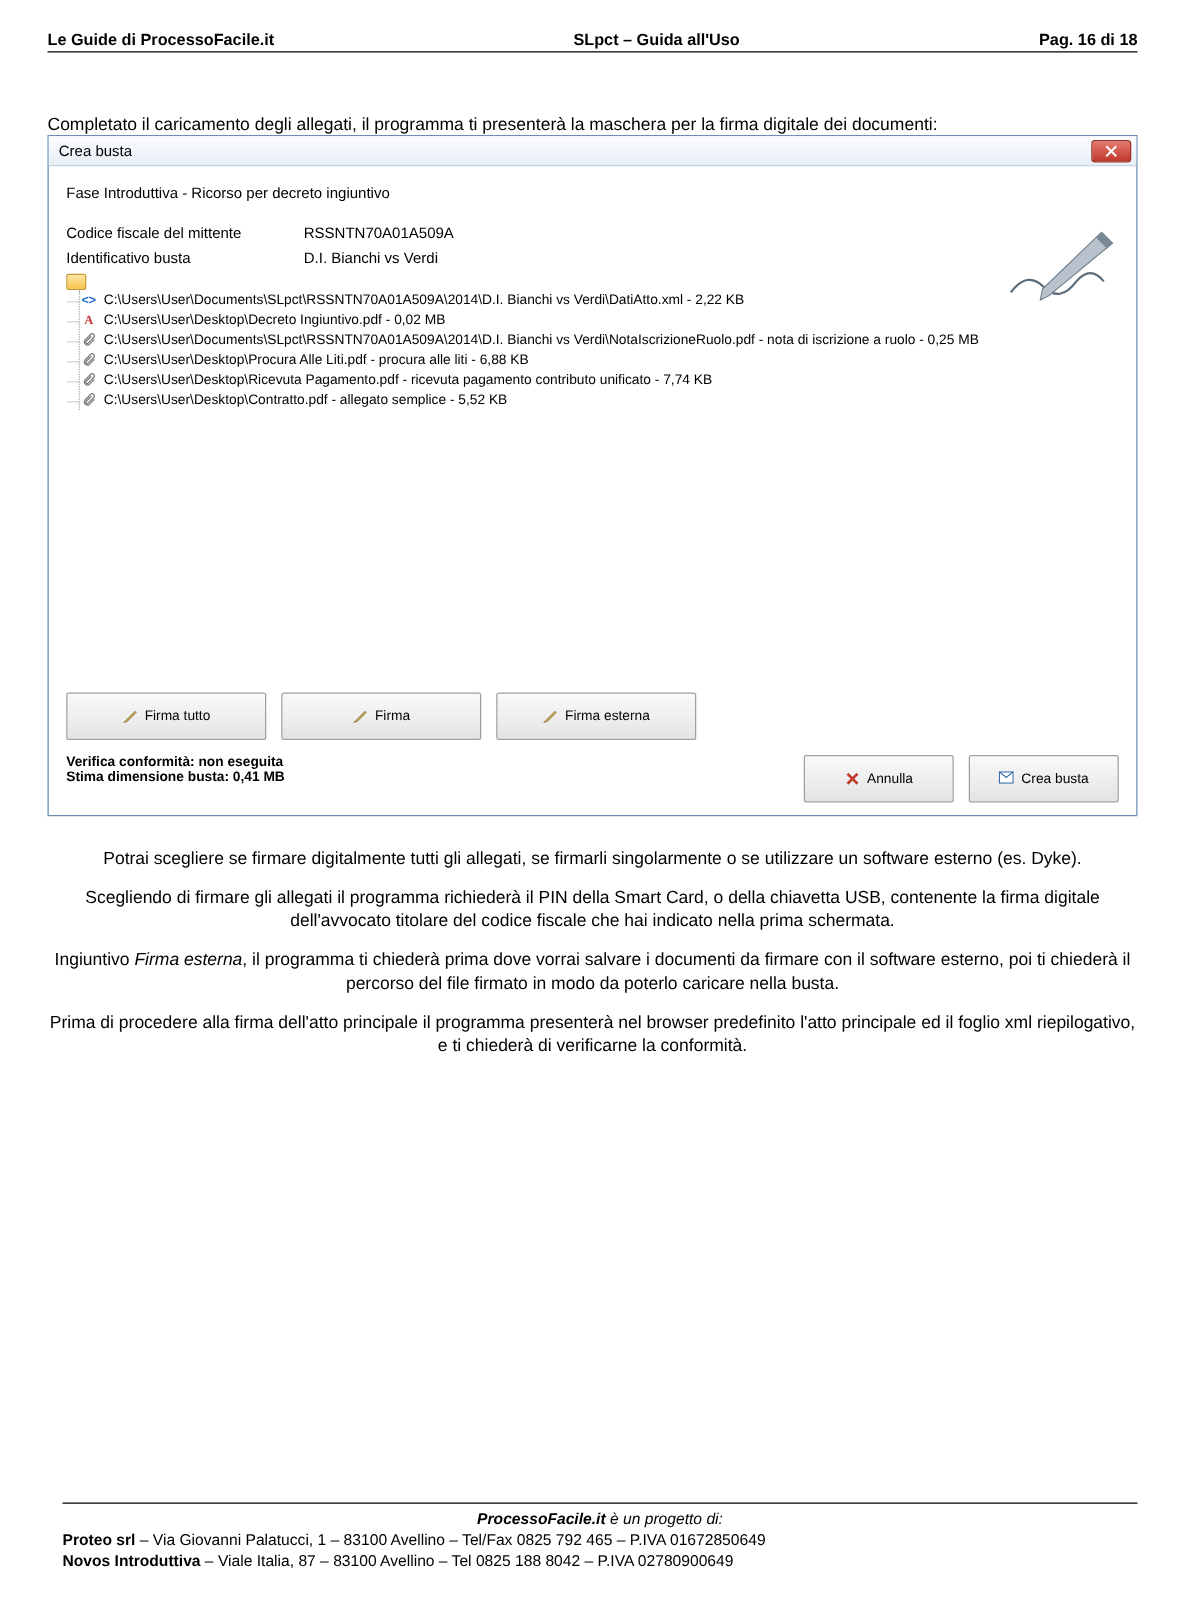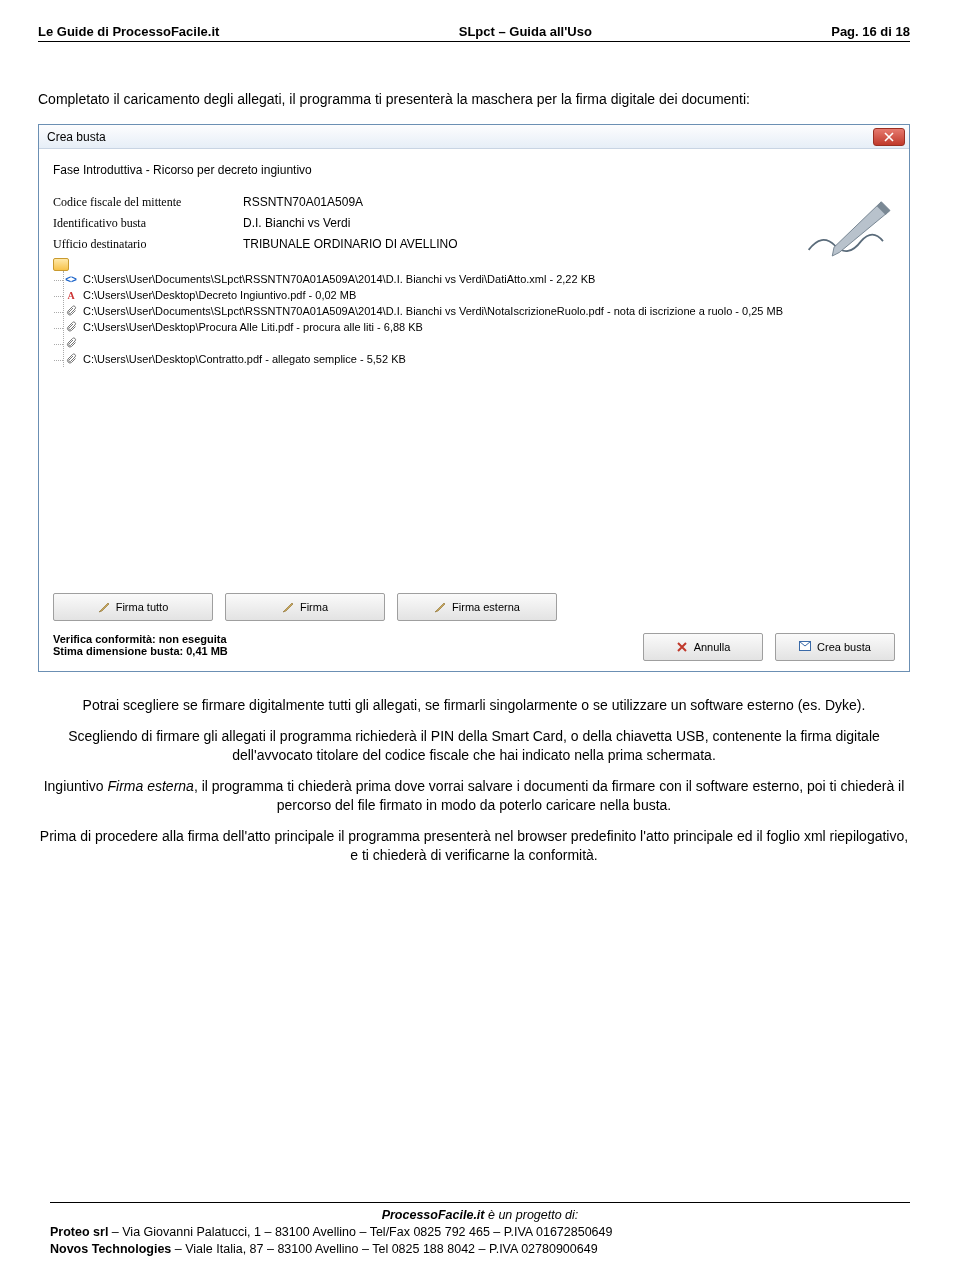--- a/index.html
+++ b/index.html
@@ -22,21 +22,21 @@
     justify-content: space-between;
     font-weight: bold;
     font-size: 13px;
     border-bottom: 1px solid #000;
     padding-bottom: 2px;
     margin-bottom: 48px;
   }
   .intro {
     font-size: 14px;
     line-height: 1.3;
-    margin-bottom: 16px;
+    margin-bottom: 0;
   }
   
   .window {
     border: 1px solid #6b8fb3;
     background: #fff;
     font-family: Tahoma, sans-serif;
     font-size: 11px;
     color: #000;
     margin-bottom: 24px;
   }
@@ -54,21 +54,21 @@
     width: 32px; height: 18px;
     background: linear-gradient(#e67a6f,#c0392b);
     border: 1px solid #9a2f22;
     border-radius: 3px;
     display: flex; align-items: center; justify-content: center;
     color: #fff; font-weight: bold; font-size: 11px;
   }
   .win-body { padding: 14px 14px 10px 14px; position: relative; }
   .fase-line { font-size: 12px; margin-bottom: 18px; }
   .info-row { display: flex; font-size: 12px; margin-bottom: 6px; }
-  .info-label { width: 190px; font-family: Liberation Serif, serif; }
+  .info-label { width: 190px; }
   .pen-art {
     position: absolute;
     right: 16px; top: 44px;
     width: 90px; height: 70px;
   }
   .tree {
     border: none;
     margin-top: 6px;
     font-size: 11px;
   }
@@ -104,21 +104,21 @@
   }
   .ti-xml { color: #1a63c9; font-weight: bold; }
   .ti-a { color: #c33; font-weight: bold; font-family: Georgia, serif; }
   .ti-clip { color: #777; }
   .tree-blank { height: 220px; }
   .btn-row { display: flex; gap: 12px; padding: 6px 0 10px 0; }
   .win-btn {
     background: linear-gradient(#fafafa,#e3e3e3);
     border: 1px solid #9f9f9f;
     border-radius: 2px;
-    height: 28px;
+    height: 38px;
     min-width: 160px;
     display: inline-flex; align-items: center; justify-content: center;
     gap: 6px;
     font-size: 11px;
     font-family: Tahoma, sans-serif;
     cursor: pointer;
   }
   .win-btn .bic { width: 12px; height: 12px; display:inline-block; }
   .status-row {
     display: flex; justify-content: space-between; align-items: flex-start;
@@ -176,24 +176,20 @@
       <div class="fase-line">Fase Introduttiva - Ricorso per decreto ingiuntivo</div>
 
       <div class="info-row">
         <span class="info-label">Codice fiscale del mittente</span>
         <span>RSSNTN70A01A509A</span>
       </div>
       <div class="info-row">
         <span class="info-label">Identificativo busta</span>
         <span>D.I. Bianchi vs Verdi</span>
       </div>
-      <div class="info-row">
-        <span class="info-label">Ufficio destinatario</span>
-        <span>TRIBUNALE ORDINARIO DI AVELLINO</span>
-      </div>
 
       <svg class="pen-art" viewBox="0 0 100 80">
         <path d="M5 65 Q20 45 35 60 Q50 75 65 55 Q78 40 90 55" stroke="#5a6b7a" stroke-width="2" fill="none"></path>
         <polygon points="88,10 98,20 40,68 32,72 34,62" fill="#b8c2cc" stroke="#6a7a88" stroke-width="1"></polygon>
         <polygon points="88,10 98,20 93,25 83,15" fill="#7a8894"></polygon>
       </svg>
 
       <div class="tree">
         <div class="tree-root">
           <span class="folder-icon"></span>
@@ -222,20 +218,21 @@
                 </svg>
             </span>
             <span>C:\Users\User\Desktop\Procura Alle Liti.pdf - procura alle liti - 6,88 KB</span>
           </div>
           <div class="tree-item">
             <span class="ti-icon ti-clip">
               <svg width="12" height="12" viewBox="0 0 24 24" fill="none" stroke="#777" stroke-width="2">
                   <path d="M21 11l-8 8a5 5 0 01-7-7l9-9a3.5 3.5 0 015 5l-9 9a2 2 0 01-3-3l8-8"></path>
                 </svg>
             </span>
+            <span>C:\Users\User\Desktop\Ricevuta Pagamento.pdf - ricevuta pagamento contributo unificato - 7,74 KB</span>
           </div>
           <div class="tree-item">
             <span class="ti-icon ti-clip">
               <svg width="12" height="12" viewBox="0 0 24 24" fill="none" stroke="#777" stroke-width="2">
                   <path d="M21 11l-8 8a5 5 0 01-7-7l9-9a3.5 3.5 0 015 5l-9 9a2 2 0 01-3-3l8-8"></path>
                 </svg>
             </span>
             <span>C:\Users\User\Desktop\Contratto.pdf - allegato semplice - 5,52 KB</span>
           </div>
         </div>
@@ -301,16 +298,16 @@
   <p class="para">Potrai scegliere se firmare digitalmente tutti gli allegati, se firmarli singolarmente o se utilizzare un software esterno (es. Dyke).</p>
   <p class="para">Scegliendo di firmare gli allegati il programma richiederà il PIN della Smart Card, o della chiavetta USB, contenente la firma digitale dell'avvocato titolare del codice fiscale che hai indicato nella prima schermata.</p>
   <p class="para">
     <span>Ingiuntivo </span><em>Firma esterna</em><span>, il programma ti chiederà prima dove vorrai salvare i documenti da firmare con il software esterno, poi ti chiederà il percorso del file firmato in modo da poterlo caricare nella busta.</span>
   </p>
   <p class="para">Prima di procedere alla firma dell'atto principale il programma presenterà nel browser predefinito l'atto principale ed il foglio xml riepilogativo, e ti chiederà di verificarne la conformità.</p>
 
   <div class="footer">
     <div class="l1"><span class="b" style="font-style:italic">ProcessoFacile.it</span><span> è un progetto di:</span></div>
     <div class="l2"><span class="b">Proteo srl</span><span> – Via Giovanni Palatucci, 1 – 83100 Avellino – Tel/Fax 0825 792 465 – P.IVA 01672850649</span></div>
-    <div class="l3"><span class="b">Novos Technologies</span><span> – Viale Italia, 87 – 83100 Avellino – Tel 0825 188 8042 – P.IVA 02780900649</span></div>
+    <div class="l3"><span class="b">Novos Introduttiva</span><span> – Viale Italia, 87 – 83100 Avellino – Tel 0825 188 8042 – P.IVA 02780900649</span></div>
   </div>
 
 </div>
 
 </body></html>

